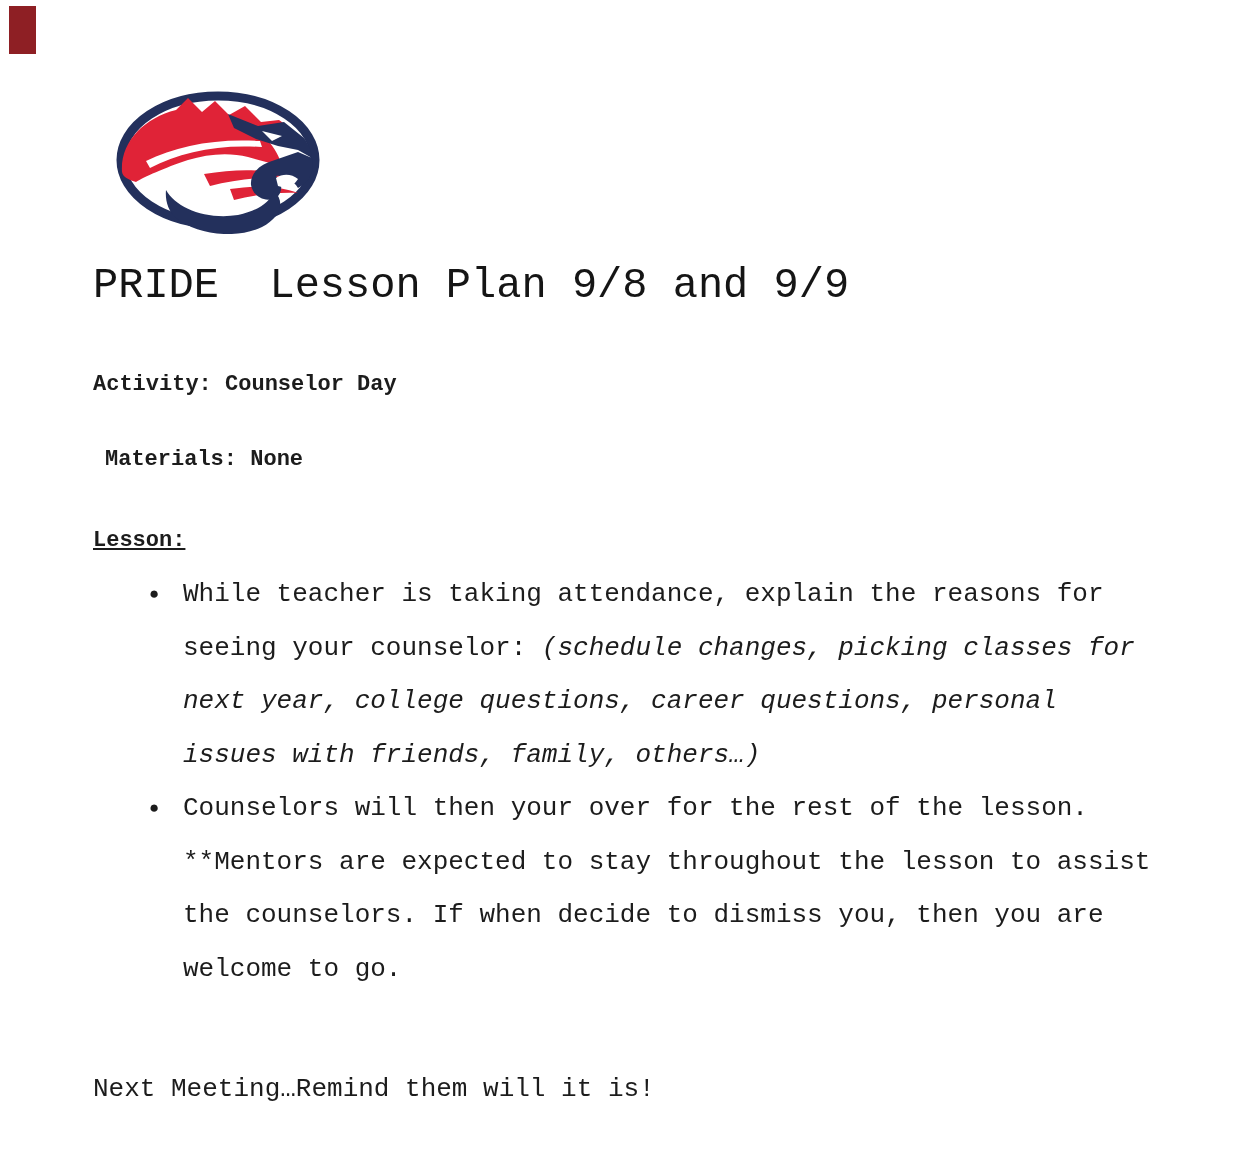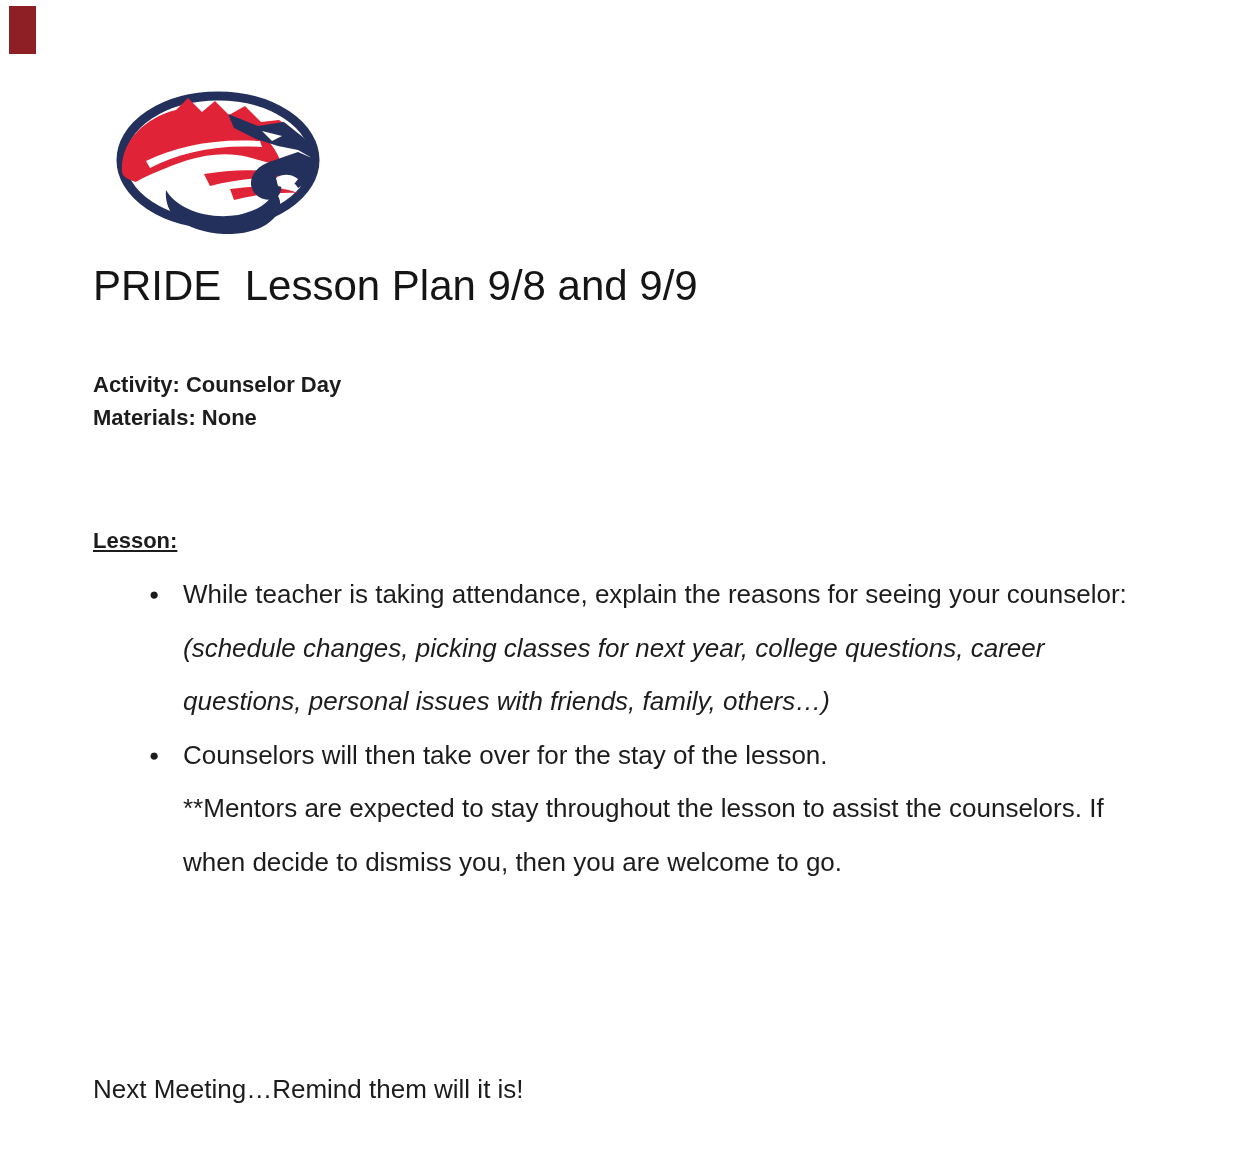--- a/index.html
+++ b/index.html
@@ -1,21 +1,21 @@
 <!DOCTYPE html>
 <html><head>
 <meta charset="utf-8">
 <style>
   html, body { margin: 0; padding: 0; background: #ffffff; }
   .page {
     position: relative;
     width: 1237px;
     height: 1131px;
     background: #ffffff;
-    font-family: Liberation Sans, sans-serif;
+    font-family: Liberation Mono, monospace;
     color: #1c1c1c;
     overflow: hidden;
   }
   .corner-block {
     position: absolute;
     left: 9px; top: 6px;
     width: 27px; height: 48px;
     background: #8e1f24;
   }
   .logo {
@@ -35,21 +35,21 @@
   }
   .bold-line {
     position: absolute;
     left: 93px;
     font-size: 22px;
     font-weight: 700;
     line-height: 1.3;
     margin: 0;
   }
   .activity-line  { top: 371px; }
-  .materials-line { top: 404px; }
+  .materials-line { top: 446px; margin-left: 12px; }
   .agenda-heading { top: 527px; text-decoration: underline; }
   .agenda-list {
     position: absolute;
     left: 148px; top: 568px;
     width: 1004px;
     margin: 0; padding: 0;
     list-style: none;
     font-size: 26px;
     line-height: 53.5px;
   }
@@ -114,20 +114,20 @@
 
   <p class="bold-line agenda-heading">Lesson:</p>
 
   <ul class="agenda-list">
     <li>
       <span class="bullet-dot">●</span>
       <span>While teacher is taking attendance, explain the reasons for seeing your counselor: </span><span class="italic-seg">(schedule changes, picking classes for next year, college questions, career questions, personal issues with friends, family, others…)</span>
     </li>
     <li>
       <span class="bullet-dot">●</span>
-      <span>Counselors will then take over for the stay of the lesson.</span><br>
+      <span>Counselors will then your over for the rest of the lesson.</span><br>
       <span>**Mentors are expected to stay throughout the lesson to assist the counselors. If when decide to dismiss you, then you are welcome to go.</span>
     </li>
   </ul>
 
   <p class="footer-note">Next Meeting…Remind them will it is!</p>
 
 </div>
 
 </body></html>

